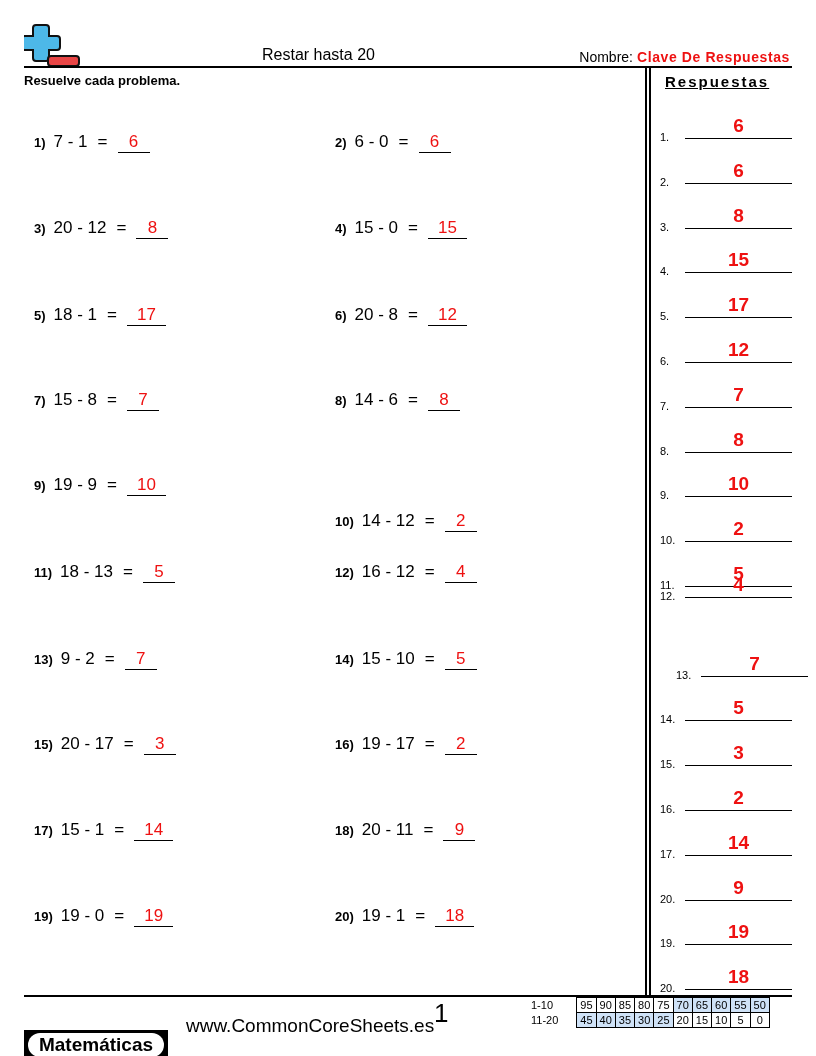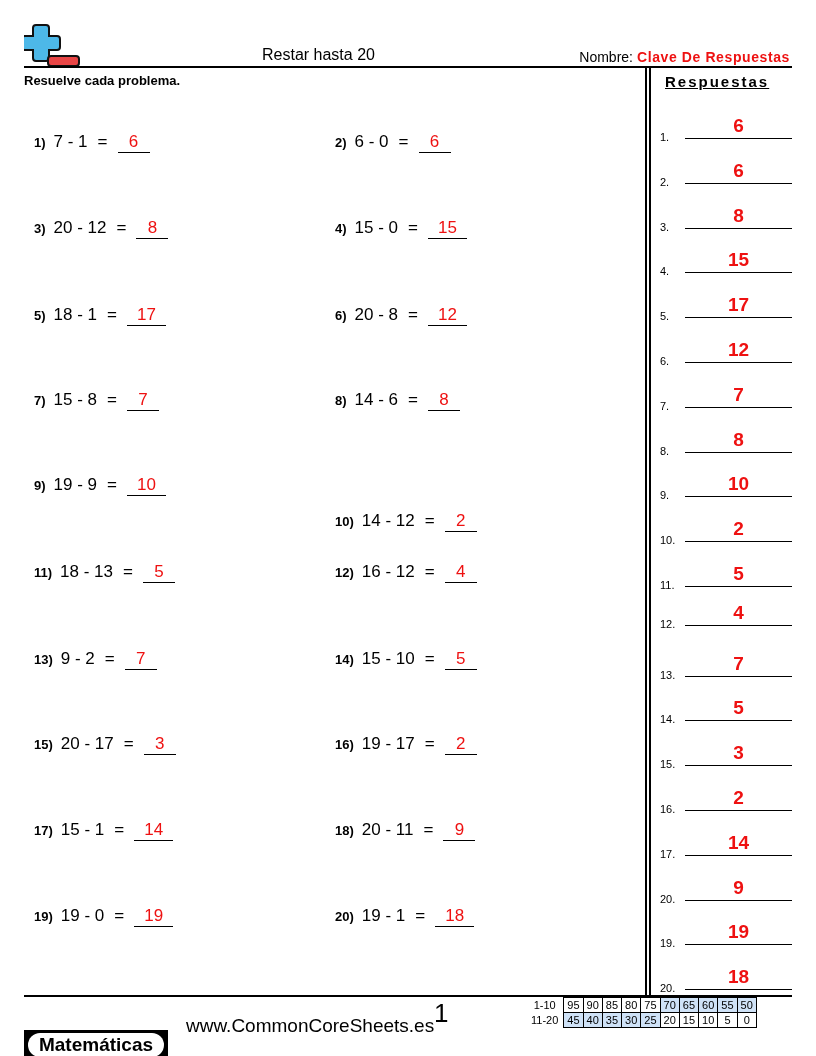--- a/index.html
+++ b/index.html
@@ -21,21 +21,21 @@
     .ans-num { position: absolute; left: 0; bottom: -4px; font-size: 11px; }
     .ans-line { position: absolute; left: 25px; right: 0; bottom: 0; border-bottom: 1.5px solid #000; }
     .ans-val { position: absolute; left: 25px; right: 0; bottom: 2px; text-align: center; color: #ee1111; font-weight: bold; font-size: 19px; }
     .footer-rule { position: absolute; left: 24px; top: 995px; width: 768px; height: 2px; background: #000; }
     .brand-box { position: absolute; left: 24px; top: 1030px; width: 144px; height: 30px; background: #000; }
     .brand-pill { position: absolute; left: 4px; top: 3px; width: 136px; height: 24px; background: #fff; border-radius: 12px; font-size: 19px; font-weight: bold; text-align: center; line-height: 24px; }
     .site { position: absolute; left: 186px; top: 1015px; font-size: 19px; }
     .page-num { position: absolute; left: 434px; top: 998px; font-size: 26px; }
     .score-table { position: absolute; left: 528px; top: 997px; border-collapse: collapse; font-size: 11px; }
     .score-table td { border: 1px solid #000; padding: 0 3px; height: 14px; text-align: center; }
-    .score-table td.lbl { border: none; text-align: center; padding-right: 5px; }
+    .score-table td.lbl { border: none; text-align: left; padding-right: 18px; }
     .score-table td.hl { background: #cfe2f7; }
   </style>
 </head>
 <body>
 
 <svg class="logo" viewBox="0 0 56 44">
   <path d="M12 1 h10 a3 3 0 0 1 3 3 v8 h8 a3 3 0 0 1 3 3 v8 a3 3 0 0 1 -3 3 h-8 v8 a3 3 0 0 1 -3 3 h-10 a3 3 0 0 1 -3 -3 v-8 h-8 a3 3 0 0 1 -3 -3 v-8 a3 3 0 0 1 3 -3 h8 v-8 a3 3 0 0 1 3 -3 z" fill="#4db8e8" stroke="#111" stroke-width="2"></path>
   <rect x="24" y="32" width="31" height="10" rx="3" fill="#e84545" stroke="#111" stroke-width="2"></rect>
 </svg>
 <div class="title">Restar hasta 20</div>
@@ -219,26 +219,26 @@
     <div class="ans-row" style="top: 522.2px;">
       <span class="ans-num">10.</span>
       <span class="ans-line"></span>
       <span class="ans-val">2</span>
     </div>
     <div class="ans-row" style="top: 567px;">
       <span class="ans-num">11.</span>
       <span class="ans-line"></span>
       <span class="ans-val">5</span>
     </div>
-    <div class="ans-row" style="top: 606px;">
+    <div class="ans-row" style="top: 578px;">
       <span class="ans-num">12.</span>
       <span class="ans-line"></span>
       <span class="ans-val">4</span>
     </div>
-    <div class="ans-row" style="top: 656.6px;">
+    <div class="ans-row" style="top: 656.6px; margin-left: 16px;">
       <span class="ans-num">13.</span>
       <span class="ans-line"></span>
       <span class="ans-val">7</span>
     </div>
     <div class="ans-row" style="top: 701.4px;">
       <span class="ans-num">14.</span>
       <span class="ans-line"></span>
       <span class="ans-val">5</span>
     </div>
     <div class="ans-row" style="top: 746.2px;">

